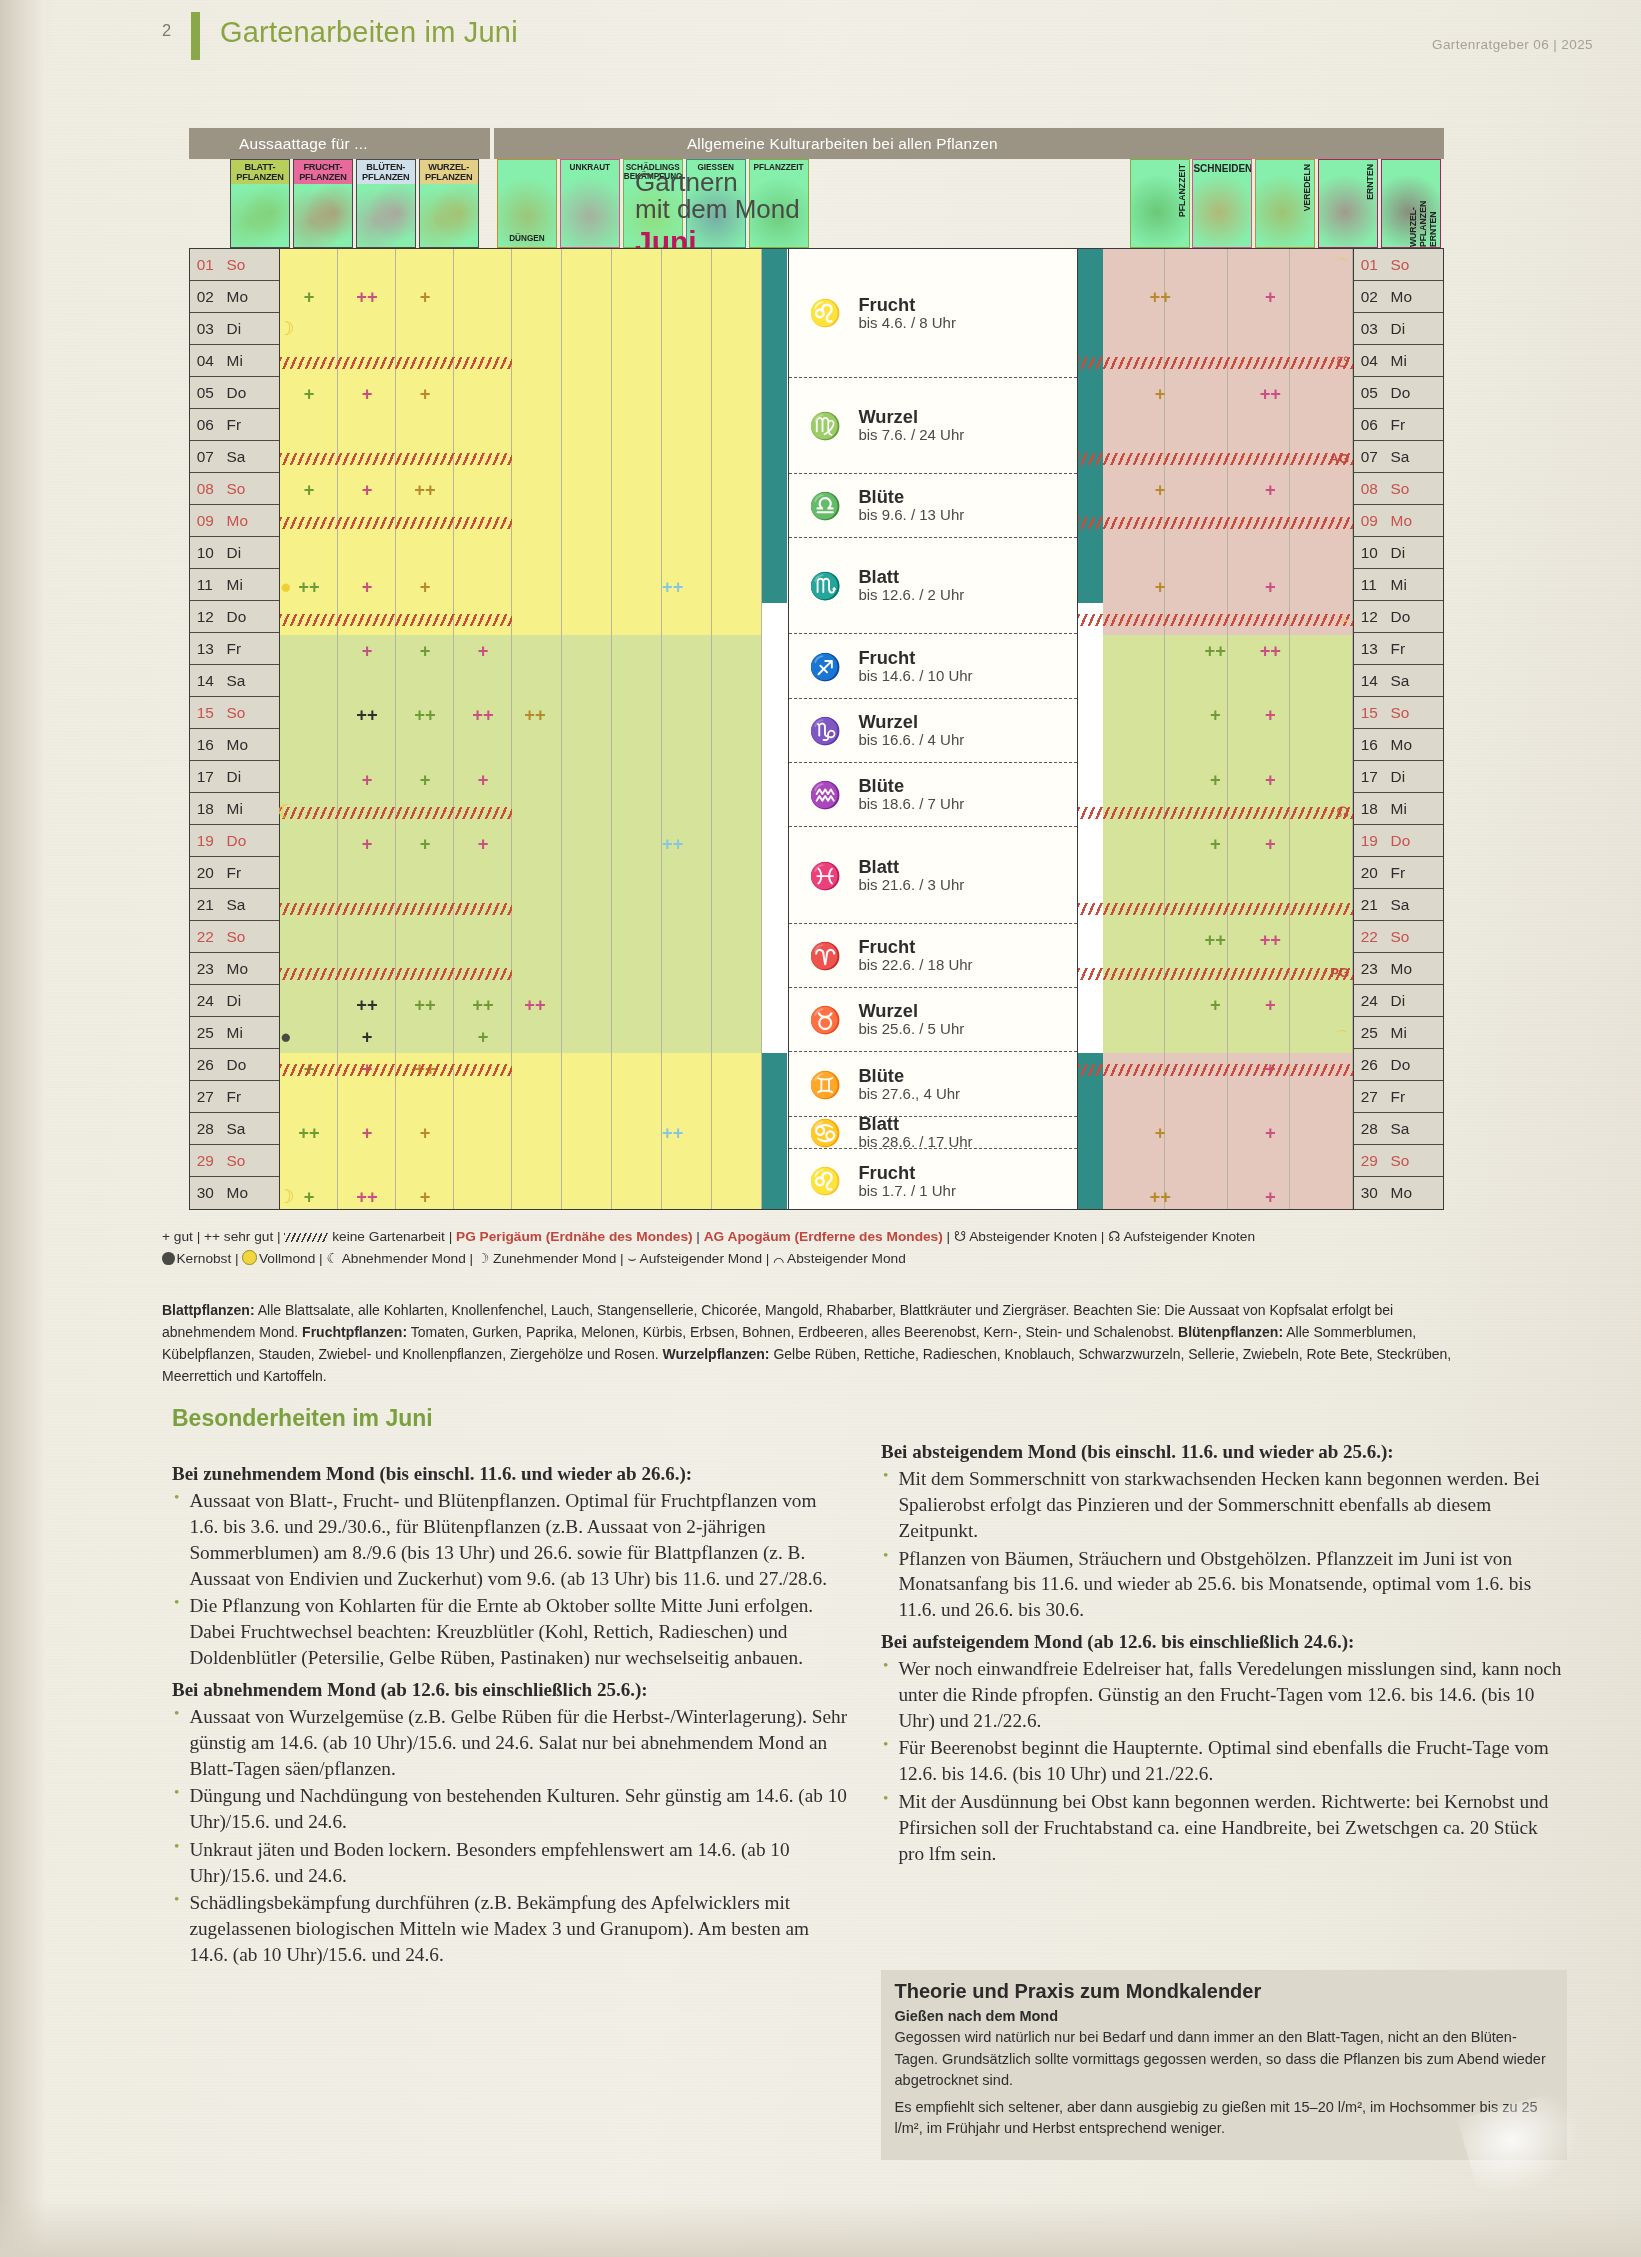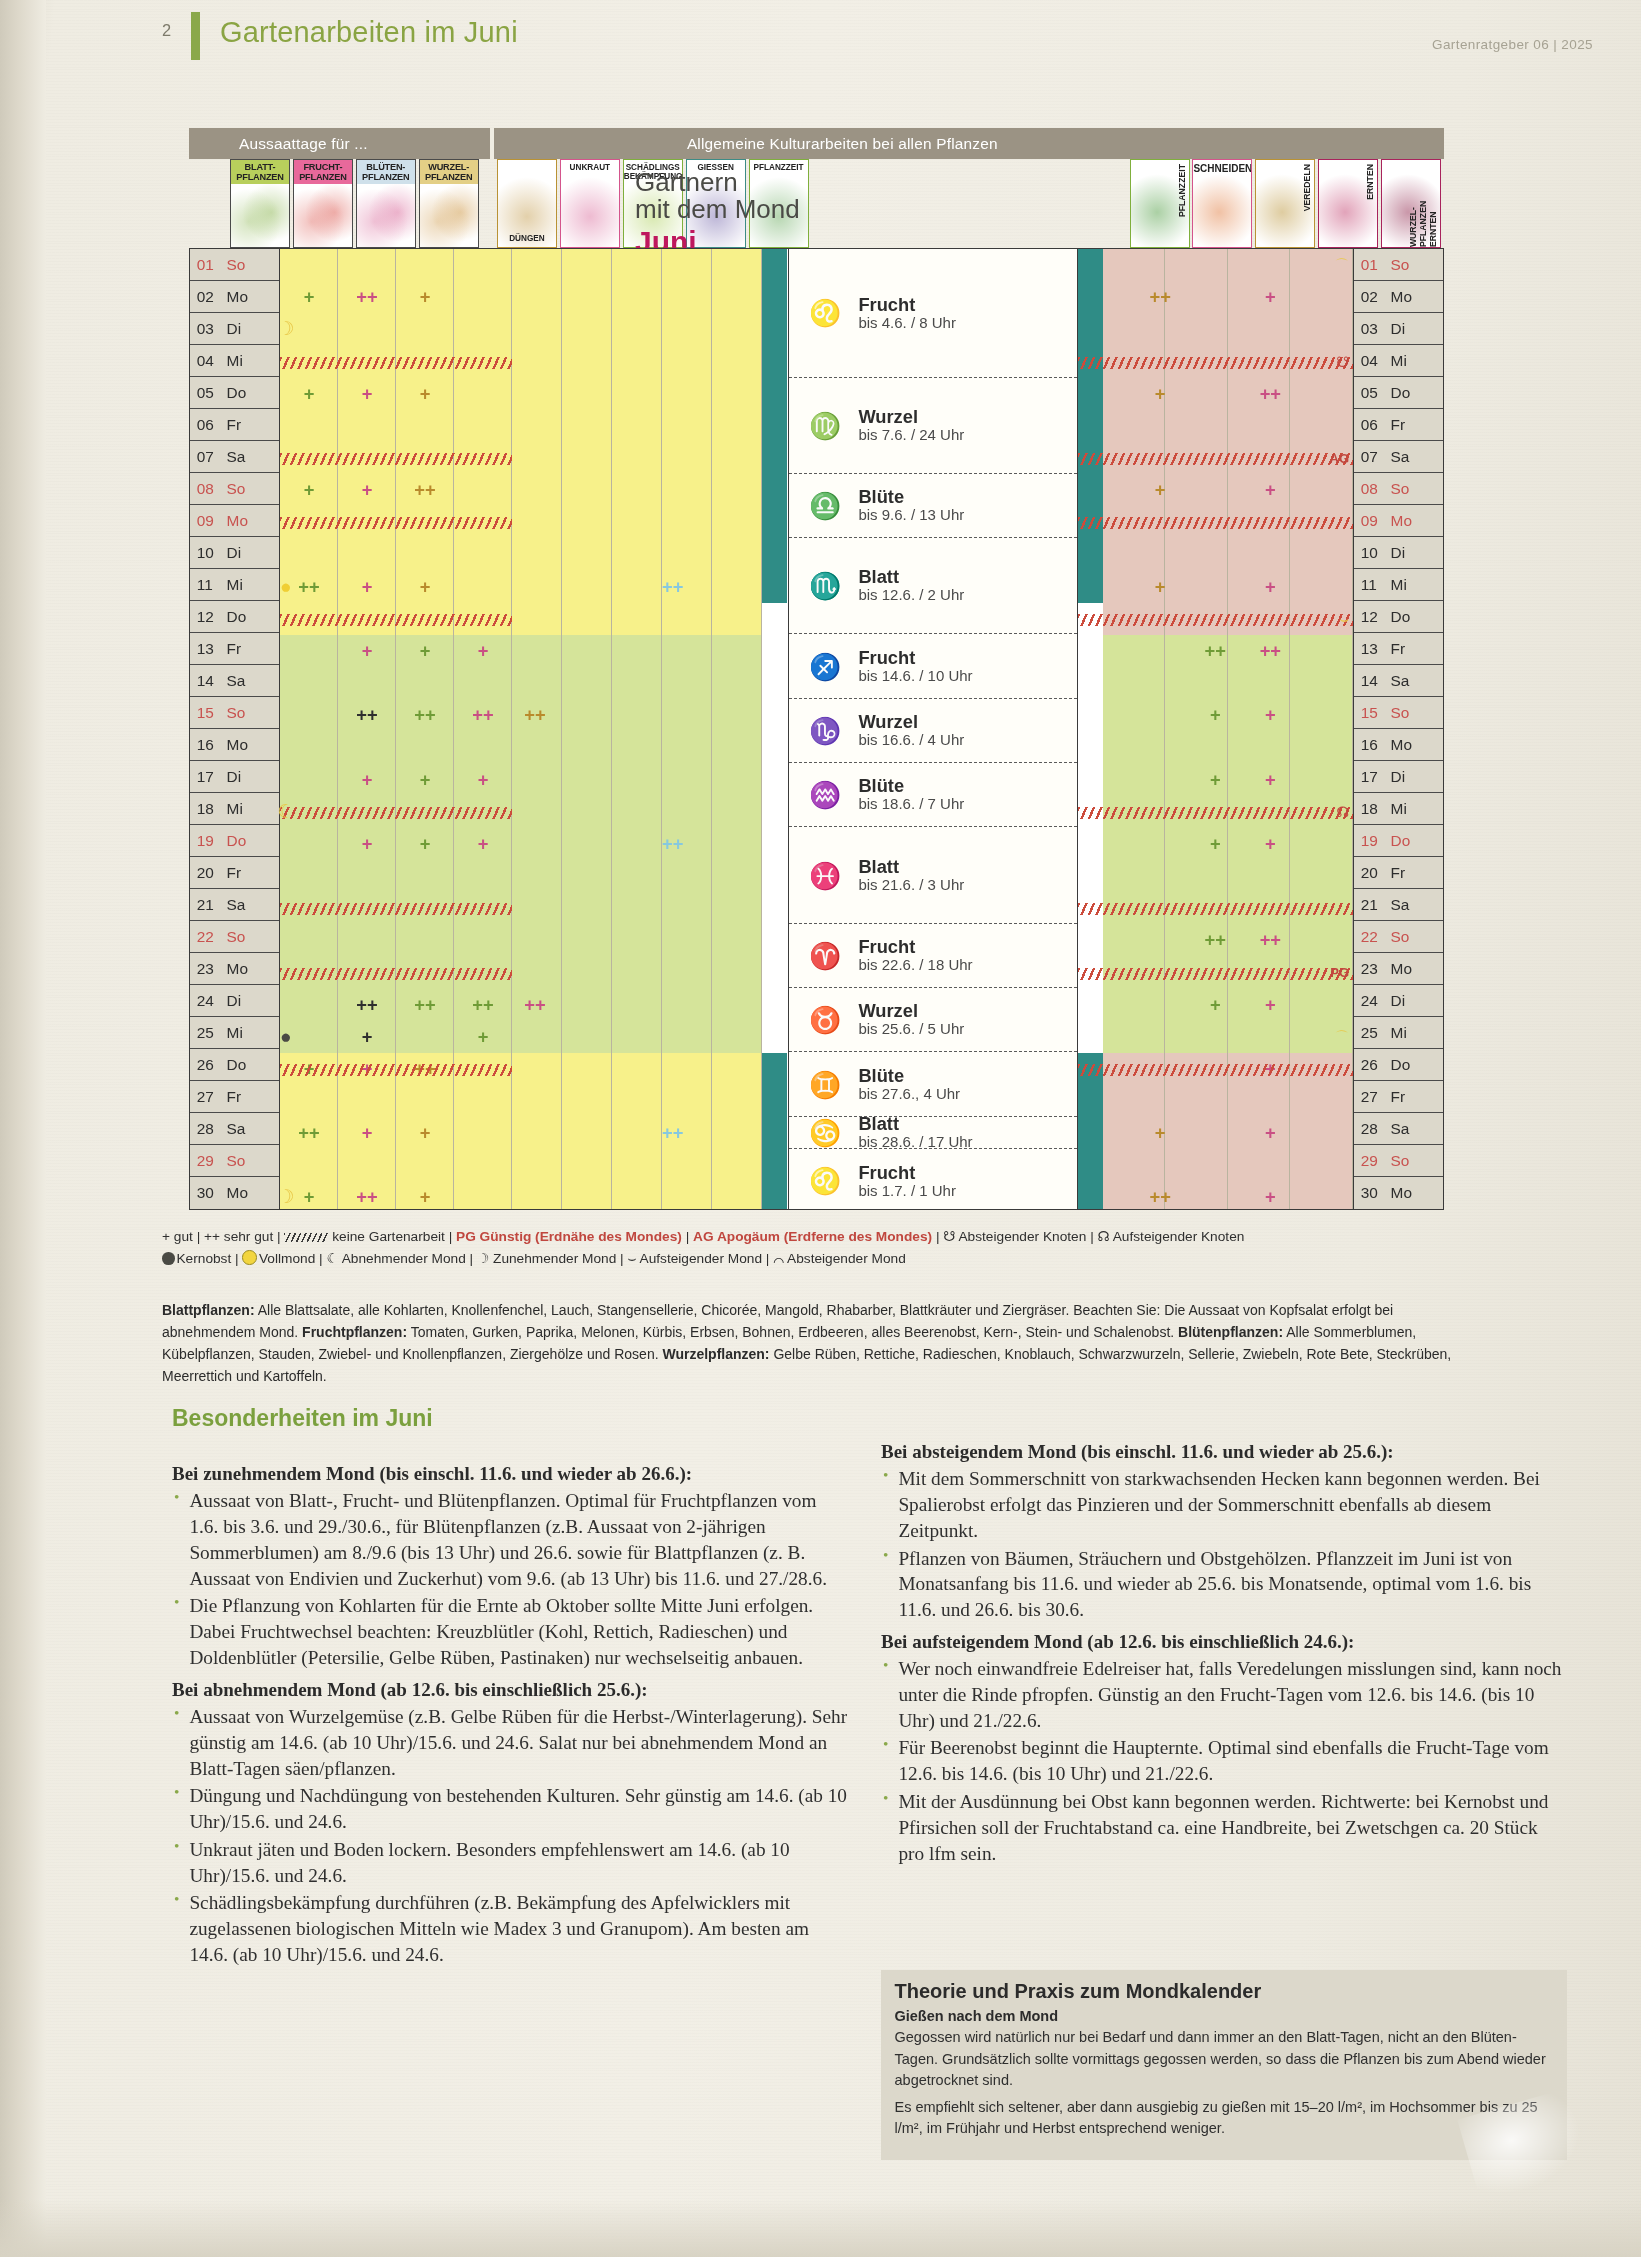--- a/index.html
+++ b/index.html
@@ -35,21 +35,21 @@
   
   .cal{position:absolute;left:189px;top:128px;width:1255px;}
   .top-bands{position:relative;height:31px;display:flex;}
   .band{background:#9b9384;color:#fff;font-size:15.4px;display:flex;align-items:center;
     letter-spacing:0.2px;}
   .band.one{width:251px;padding-left:50px;}
   .band.gapline{width:3.9px;background:#f0ede3;}
   .band.two{flex:1;padding-left:193px;}
 
   .icon-row{position:relative;display:flex;height:89px;align-items:stretch;}
-  .ic{width:58px;border:1.5px solid #4a4a4a;margin-right:2.9px;background:#ffffff;
+  .ic{width:58px;border:1.5px solid #4a4a4a;margin-right:2.9px;background:#86efac;
     display:flex;flex-direction:column;position:relative;overflow:hidden;}
   .ic .lbl{font-size:9.2px;font-weight:700;text-align:center;line-height:1.05;
     padding:2.9px 1px 1.9px;color:#232323;letter-spacing:-0.2px;}
   .ic .art{flex:1;position:relative;overflow:hidden;}
   .ic.blatt .lbl{background:#b8cf5c;}
   .ic.frucht .lbl{background:#e8699b;}
   .ic.bluete .lbl{background:#cfe0ea;}
   .ic.wurzel .lbl{background:#e3cf86;}
   .ic.pink{border-color:#d4548c;}
   .ic.green{border-color:#7faf3c;}
@@ -715,21 +715,21 @@
       </div>
   </div>
 </div>
 
 <div class="legend">
   <div class="l1">
     <span>+ gut</span> |
     <span>++ sehr gut</span> |
     <span class="hatchmini"></span>
     <span>keine Gartenarbeit</span> |
-    <span class="red">PG Günstig (Erdnähe des Mondes)</span> |
+    <span class="red">PG Perigäum (Erdnähe des Mondes)</span> |
     <span class="red">AG Apogäum (Erdferne des Mondes)</span> |
     <span>☋ Absteigender Knoten</span> |
     <span>☊ Aufsteigender Knoten</span>
   </div>
   <div class="l2">
     <span class="sym newmoon"></span><span>Kernobst</span> |
     <span class="sym fullmoon"></span><span>Vollmond</span> |
     <span>☾ Abnehmender Mond</span> |
     <span>☽ Zunehmender Mond</span> |
     <span>⌣ Aufsteigender Mond</span> |

